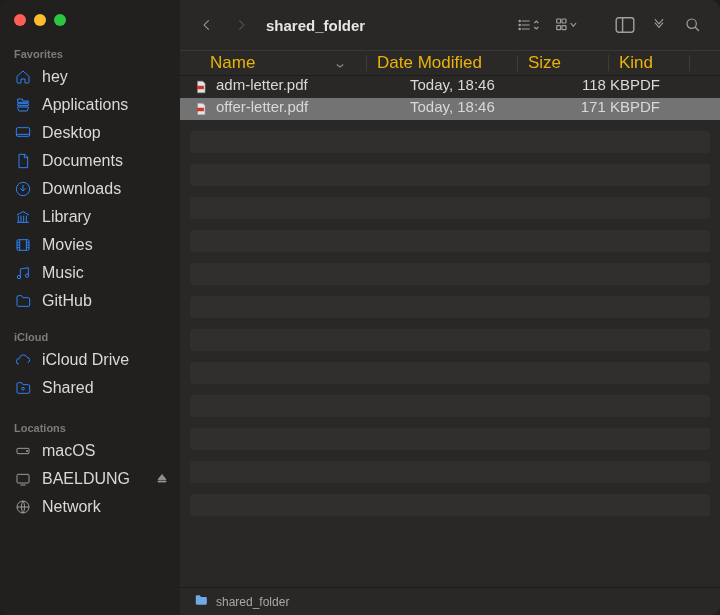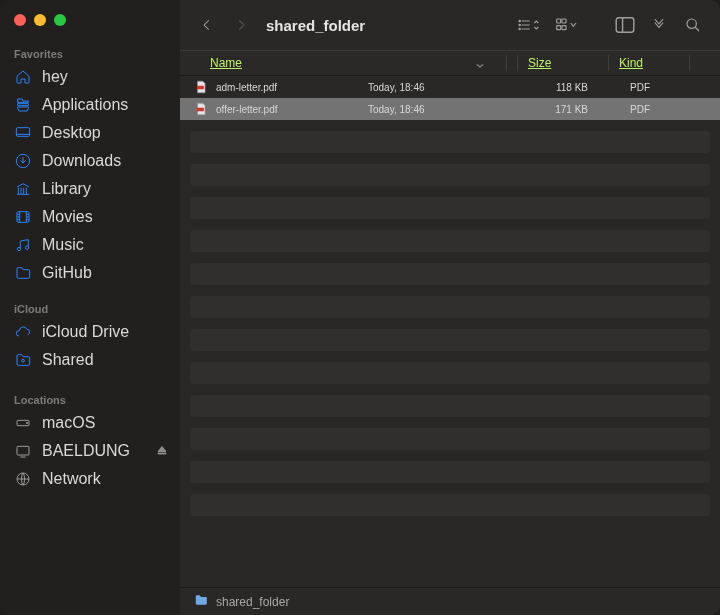--- a/index.html
+++ b/index.html
@@ -68,47 +68,45 @@
   .tb-btn.dim svg { stroke:#555; }
   .title { font-size: 15px; font-weight: 600; color:#e6e6e6; margin-left: 6px; margin-right:auto; }
 
   .header-row {
     display: flex;
     align-items: center;
     height: 26px;
     background: #2a2927;
     border-top: 1px solid #3a3937;
     border-bottom: 1px solid #1c1b1a;
-    color: #bef264;
-    font-size: 12px;
+    color: #eab308;
+    font-size: 17px;
     padding-left: 30px;
-    text-decoration: underline;
   }
   .col-name { flex: 1; display:flex; align-items:center; gap:6px; }
   .col-date { width: 140px; }
   .col-size { width: 80px; text-align:left; }
   .col-kind { width: 70px; }
   .col-spacer { width: 20px; }
   .hdr-div { width:1px; height:16px; background:#3d3c3a; margin-right:10px; }
 
   .filelist { flex:1; overflow:hidden; }
   .row {
     display:flex;
-    align-items:center;
     height:22px;
     padding-left: 14px;
-    font-size:10px;
+    font-size:15px;
     color:#d8d8d8;
   }
   .row.alt { background:#737373; }
   .row .ic { width:16px; margin-right:6px; display:flex; align-items:center; }
   .row .nm { flex:1; }
   .row .dt { width:140px; }
   .row .sz { width:80px; text-align:right; }
-  .row .kd { width:70px;margin-left:42px; }
+  .row .kd { width:70px; }
   .row .sp { width:20px; }
   .placeholder {
     height: 22px;
     margin: 11px 10px;
     border-radius: 4px;
     background: #312f2d;
   }
 
   .pathbar {
     height: 28px;
@@ -168,20 +166,29 @@
         <svg width="16" height="16" viewBox="0 0 24 24">
           <rect x="2" y="4" width="20" height="13" rx="2"></rect>
           <path d="M2 14h20"></path>
         </svg>
       </span>
     <span class="lbl">Desktop</span>
   </div>
   <div class="side-item">
     <span class="ic">
         <svg width="16" height="16" viewBox="0 0 24 24">
+          <path d="M6 2h9l4 4v16H6z"></path>
+          <path d="M14 2v5h5"></path>
+        </svg>
+      </span>
+    <span class="lbl">Documents</span>
+  </div>
+  <div class="side-item">
+    <span class="ic">
+        <svg width="16" height="16" viewBox="0 0 24 24">
           <circle cx="12" cy="12" r="10"></circle>
           <path d="M12 6v8M8 11l4 4 4-4"></path>
         </svg>
       </span>
     <span class="lbl">Downloads</span>
   </div>
   <div class="side-item">
     <span class="ic">
         <svg width="16" height="16" viewBox="0 0 24 24">
           <path d="M3 9l9-5 9 5M5 10v10M9 10v10M13 10v10M17 10v10M3 20h18"></path>
@@ -325,20 +332,21 @@
   <div class="header-row">
     <div class="col-name">
       <span>Name</span>
       <span class="sort-carets">
         <svg width="8" height="10" viewBox="0 0 10 10">
             <path d="M1 7l4 3 4-3" fill="none" stroke-width="1.5"></path>
           </svg>
       </span>
     </div>
     <div class="hdr-div"></div>
+    <div class="col-date"><span>Date Modified</span></div>
     <div class="hdr-div"></div>
     <div class="col-size"><span>Size</span></div>
     <div class="hdr-div"></div>
     <div class="col-kind"><span>Kind</span></div>
     <div class="hdr-div"></div>
     <div class="col-spacer"></div>
   </div>
 
   <div class="filelist">
     <div class="row">

